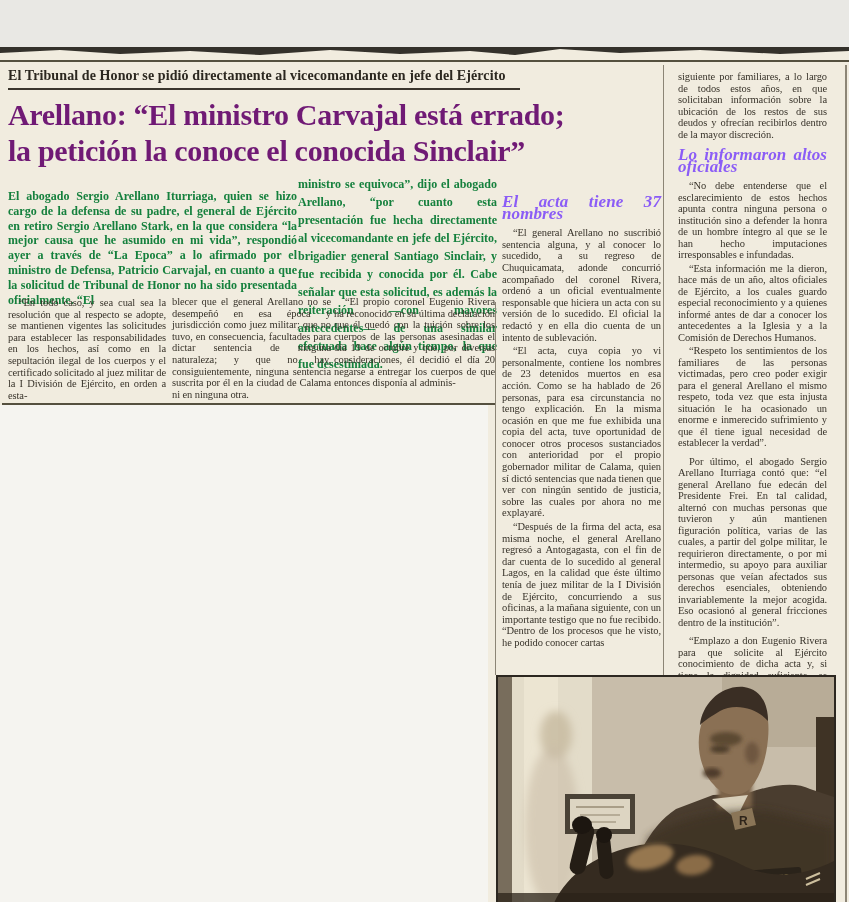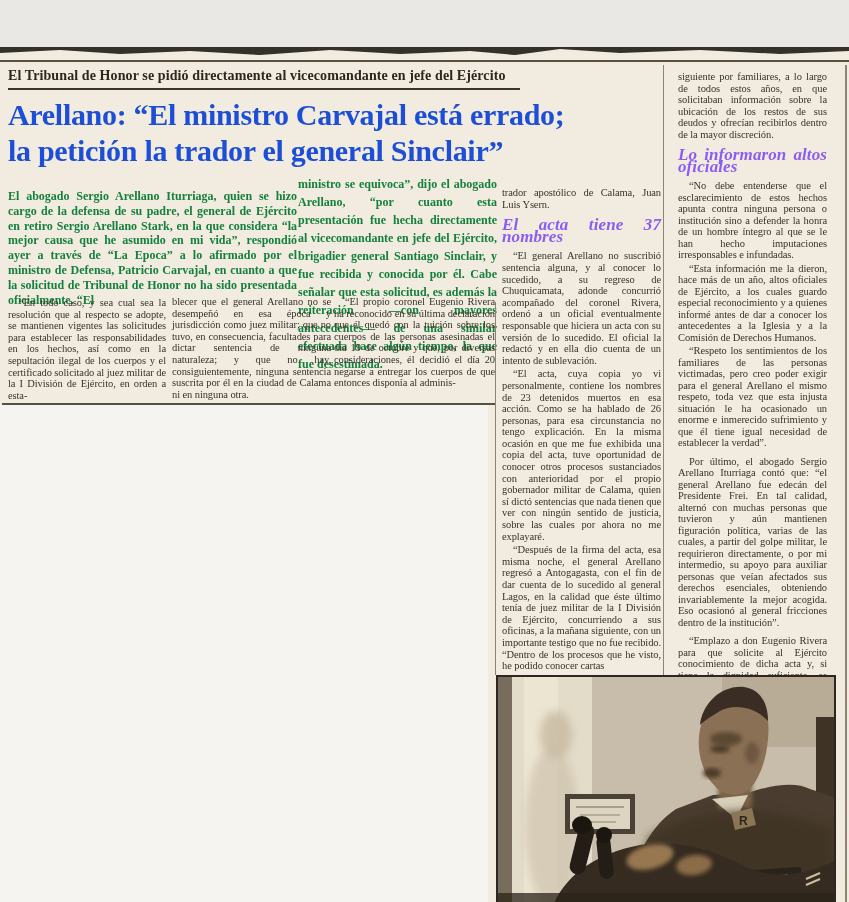--- a/index.html
+++ b/index.html
@@ -22,21 +22,21 @@
   }
   .rule{position:absolute;background:#55503f;}
   .rule.light{background:#8c8576;}
   .kicker{
     position:absolute;left:8px;top:21px;width:512px;
     font-weight:bold;font-size:14px;letter-spacing:.1px;color:#2c2820;
     padding-bottom:4px;border-bottom:2px solid #3a352c;
   }
   .headline{
     position:absolute;left:8px;top:50px;width:690px;
-    font-weight:bold;font-size:30px;line-height:36px;letter-spacing:-.3px;color:#1d4ed8;
+    font-weight:bold;font-size:30px;line-height:36px;letter-spacing:-.3px;color:#701a75;
   }
   .lede{font-weight:bold;text-align:justify;color:#15803d;position:absolute;}
   .lede-a{left:8px;top:142px;width:289px;font-size:12px;line-height:14.8px;}
   .lede-b{left:298px;top:128px;width:199px;font-size:12px;line-height:18px;}
   .body-col{position:absolute;font-size:10.5px;line-height:11.6px;text-align:justify;letter-spacing:-.1px;color:#38332a;}
   .col1{left:8px;top:250px;width:158px;}
   .col2{left:172px;top:249px;width:159px;}
   .col3{left:334px;top:249px;width:161px;}
   .col4{left:502px;top:140px;width:159px;}
   .col5{left:678px;top:24px;width:149px;line-height:11.5px;}
@@ -63,40 +63,39 @@
   <div class="clip-top"></div>
   <div class="clip-right"></div>
 
   <div class="torn-bar"></div>
   <div class="rule" style="left:0;top:13px;width:849px;height:2px;"></div>
 
   <div class="kicker">El Tribunal de Honor se pidió directamente al vicecomandante en jefe del Ejército</div>
 
   <div class="headline">
     <div>Arellano: “El ministro Carvajal está errado;</div>
-    <div>la petición la trador el general Sinclair”</div>
+    <div>la petición la conoce el conocida Sinclair”</div>
   </div>
 
   <div class="lede lede-a">El abogado Sergio Arellano Iturriaga, quien se hizo cargo de la defensa de su padre, el general de Ejército en retiro Sergio Arellano Stark, en la que considera “la mejor causa que he asumido en mi vida”, respondió ayer a través de “La Epoca” a lo afirmado por el ministro de Defensa, Patricio Carvajal, en cuanto a que la solicitud de Tribunal de Honor no ha sido presentada oficialmente. “El</div>
   <div class="lede lede-b">ministro se equivoca”, dijo el abogado Arellano, “por cuanto esta presentación fue hecha directamente al vicecomandante en jefe del Ejército, brigadier general Santiago Sinclair, y fue recibida y conocida por él. Cabe señalar que esta solicitud, es además la reiteración —con mayores antecedentes— de una similar efectuada hace algún tiempo, la que fue desestimada.</div>
 
   <div class="body-col col1">
     <p class="para">“En todo caso, y sea cual sea la resolución que al respecto se adopte, se mantienen vigentes las solicitudes para establecer las responsabilidades en los hechos, así como en la sepultación ilegal de los cuerpos y el certificado solicitado al juez militar de la I División de Ejército, en orden a esta-</p>
   </div>
 
   <div class="body-col col2">
     <p class="para no-indent">blecer que el general Arellano no se desempeñó en esa época y jurisdicción como juez militar; que no tuvo, en consecuencia, facultades para dictar sentencia de ninguna naturaleza; y que no hay, consiguientemente, ninguna sentencia suscrita por él en la ciudad de Calama ni en ninguna otra.</p>
   </div>
 
   <div class="body-col col3">
     <p class="para">“El propio coronel Eugenio Rivera ha reconocido en su última declaración que él quedó con la tuición sobre los cuerpos de las personas asesinadas el día 19 de octubre y que, por diversas consideraciones, él decidió el día 20 negarse a entregar los cuerpos de que entonces disponía al adminis-</p>
   </div>
 
   <div class="body-col col4">
-    <p class="para no-indent">trador apostólico de Calama, Juan Luis Ysern.</p>
     <div class="subhead">El acta tiene 37 nombres</div>
     <p class="para">“El general Arellano no suscribió sentencia alguna, y al conocer lo sucedido, a su regreso de Chuquicamata, adonde concurrió acompañado del coronel Rivera, ordenó a un oficial eventualmente responsable que hiciera un acta con su versión de lo sucedido. El oficial la redactó y en ella dio cuenta de un intento de sublevación.</p>
     <p class="para">“El acta, cuya copia yo vi personalmente, contiene los nombres de 23 detenidos muertos en esa acción. Como se ha hablado de 26 personas, para esa circunstancia no tengo explicación. En la misma ocasión en que me fue exhibida una copia del acta, tuve oportunidad de conocer otros procesos sustanciados con anterioridad por el propio gobernador militar de Calama, quien sí dictó sentencias que nada tienen que ver con ningún sentido de justicia, sobre las cuales por ahora no me explayaré.</p>
     <p class="para">“Después de la firma del acta, esa misma noche, el general Arellano regresó a Antogagasta, con el fin de dar cuenta de lo sucedido al general Lagos, en la calidad que éste último tenía de juez militar de la I División de Ejército, concurriendo a sus oficinas, a la mañana siguiente, con un importante testigo que no fue recibido. “Dentro de los procesos que he visto, he podido conocer cartas</p>
   </div>
 
   <div class="body-col col5">
     <p class="para no-indent">siguiente por familiares, a lo largo de todos estos años, en que solicitaban información sobre la ubicación de los restos de sus  deudos y ofrecían recibirlos dentro de la mayor discreción.</p>
     <div class="subhead">Lo informaron altos oficiales</div>
     <p class="para">“No debe entenderse que el esclarecimiento de estos hechos apunta contra ninguna persona o institución sino a defender la honra de un hombre íntegro al que se le han hecho imputaciones irresponsables e infundadas.</p>

